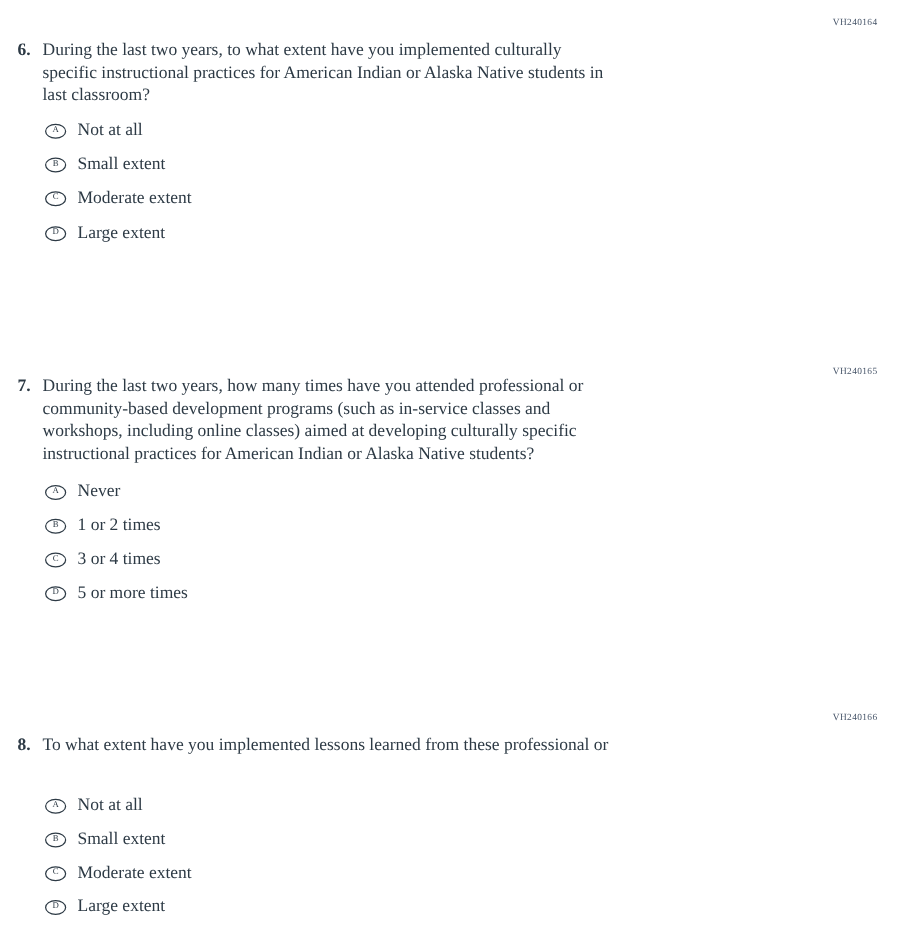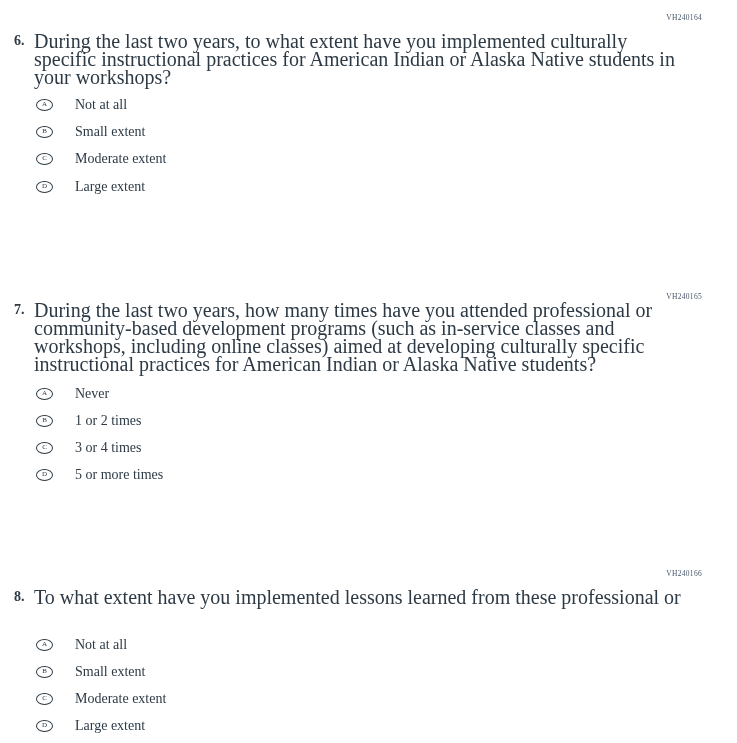--- a/index.html
+++ b/index.html
@@ -29,21 +29,21 @@
     align-items: flex-start;
   }
   .qnum {
     font-weight: bold;
     font-size: 14px;
     line-height: 18px;
     width: 20px;
     flex: 0 0 20px;
   }
   .qtext {
-    font-size: 20px;
+    font-size: 14px;
     line-height: 18px;
     white-space: nowrap;
   }
   .option {
     position: absolute;
     left: 36px;
     display: flex;
     align-items: center;
     height: 15px;
     cursor: default;
@@ -58,38 +58,38 @@
     justify-content: center;
     flex: 0 0 17px;
   }
   .bletter {
     font-size: 7px;
     line-height: 1;
     color: #2d3a45;
     transform: translateY(-0.5px);
   }
   .olabel {
-    margin-left: 22px;
+    margin-left: 9px;
     font-size: 14px;
     line-height: 15px;
     white-space: nowrap;
   }
 </style>
 </head>
 <body>
 
 <div class="page">
 
   <div class="item-code" style="top:13px">VH240164</div>
   <div class="qrow" style="top:32px">
     <span class="qnum">6.</span>
     <div class="qtext">
       <div>During the last two years, to what extent have you implemented culturally</div>
       <div>specific instructional practices for American Indian or Alaska Native students in</div>
-      <div>your workshops?</div>
+      <div>last classroom?</div>
     </div>
   </div>
   <div class="option" style="top:97px">
     <span class="bubble">
         <span class="bletter">A</span>
       </span>
     <span class="olabel">Not at all</span>
   </div>
   <div class="option" style="top:124px">
     <span class="bubble">

